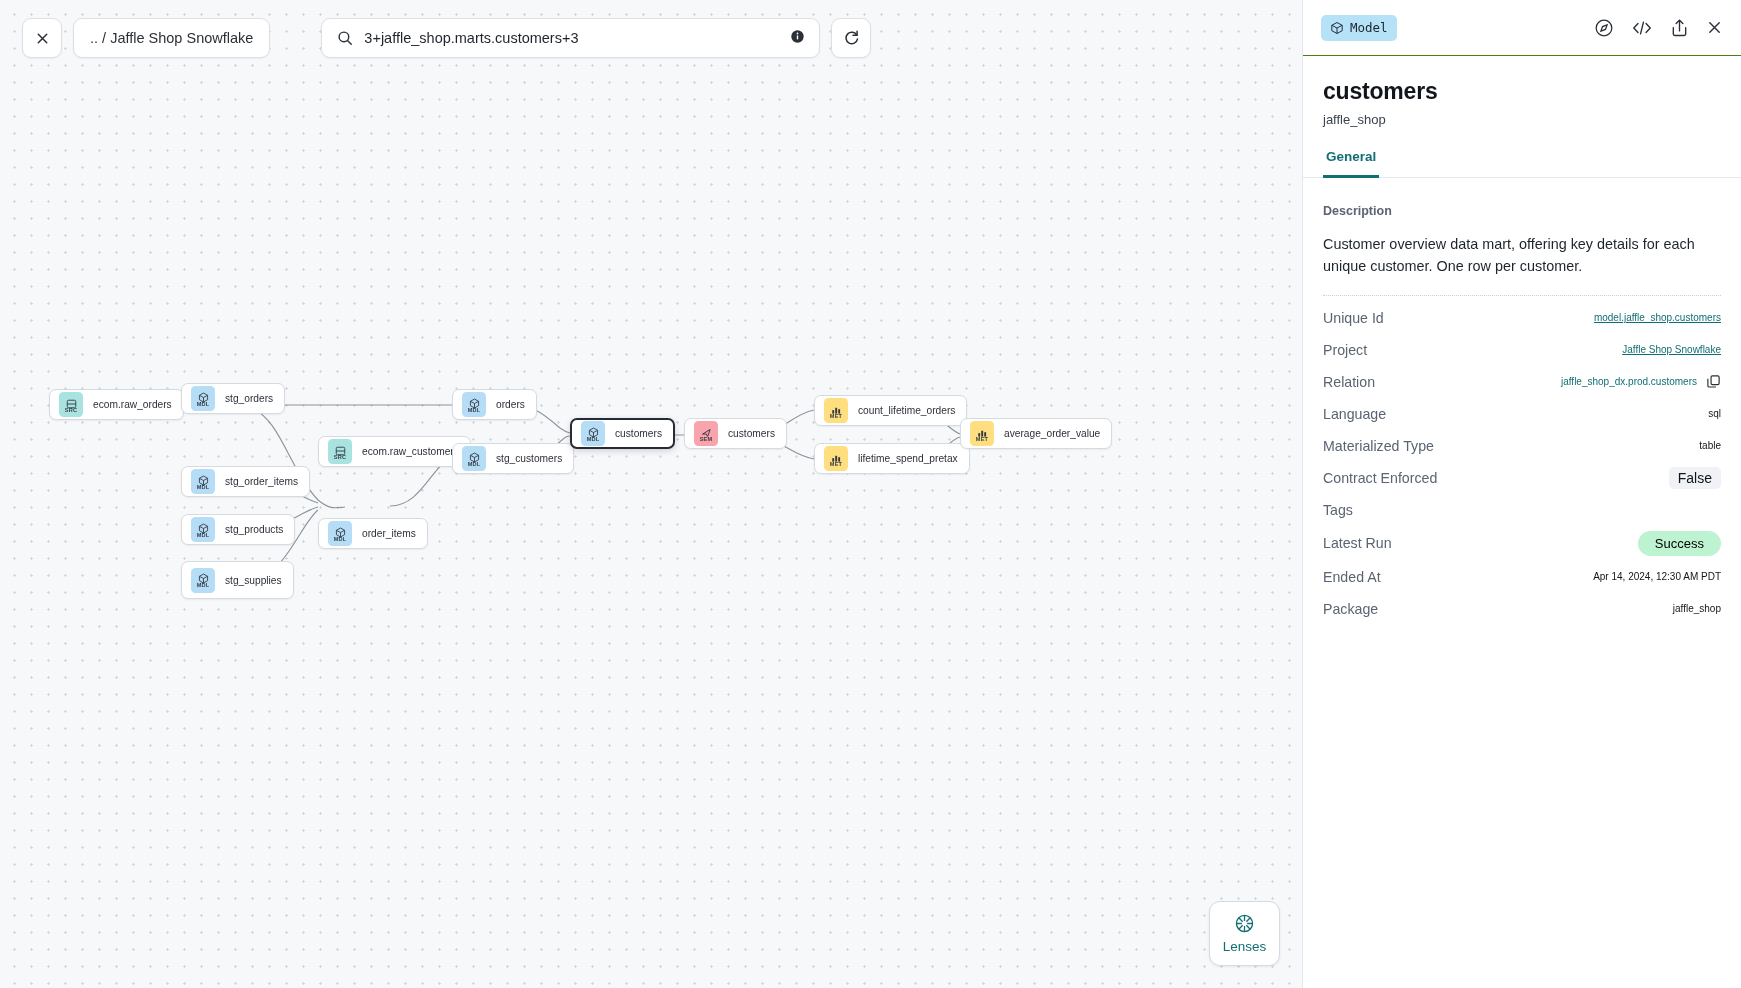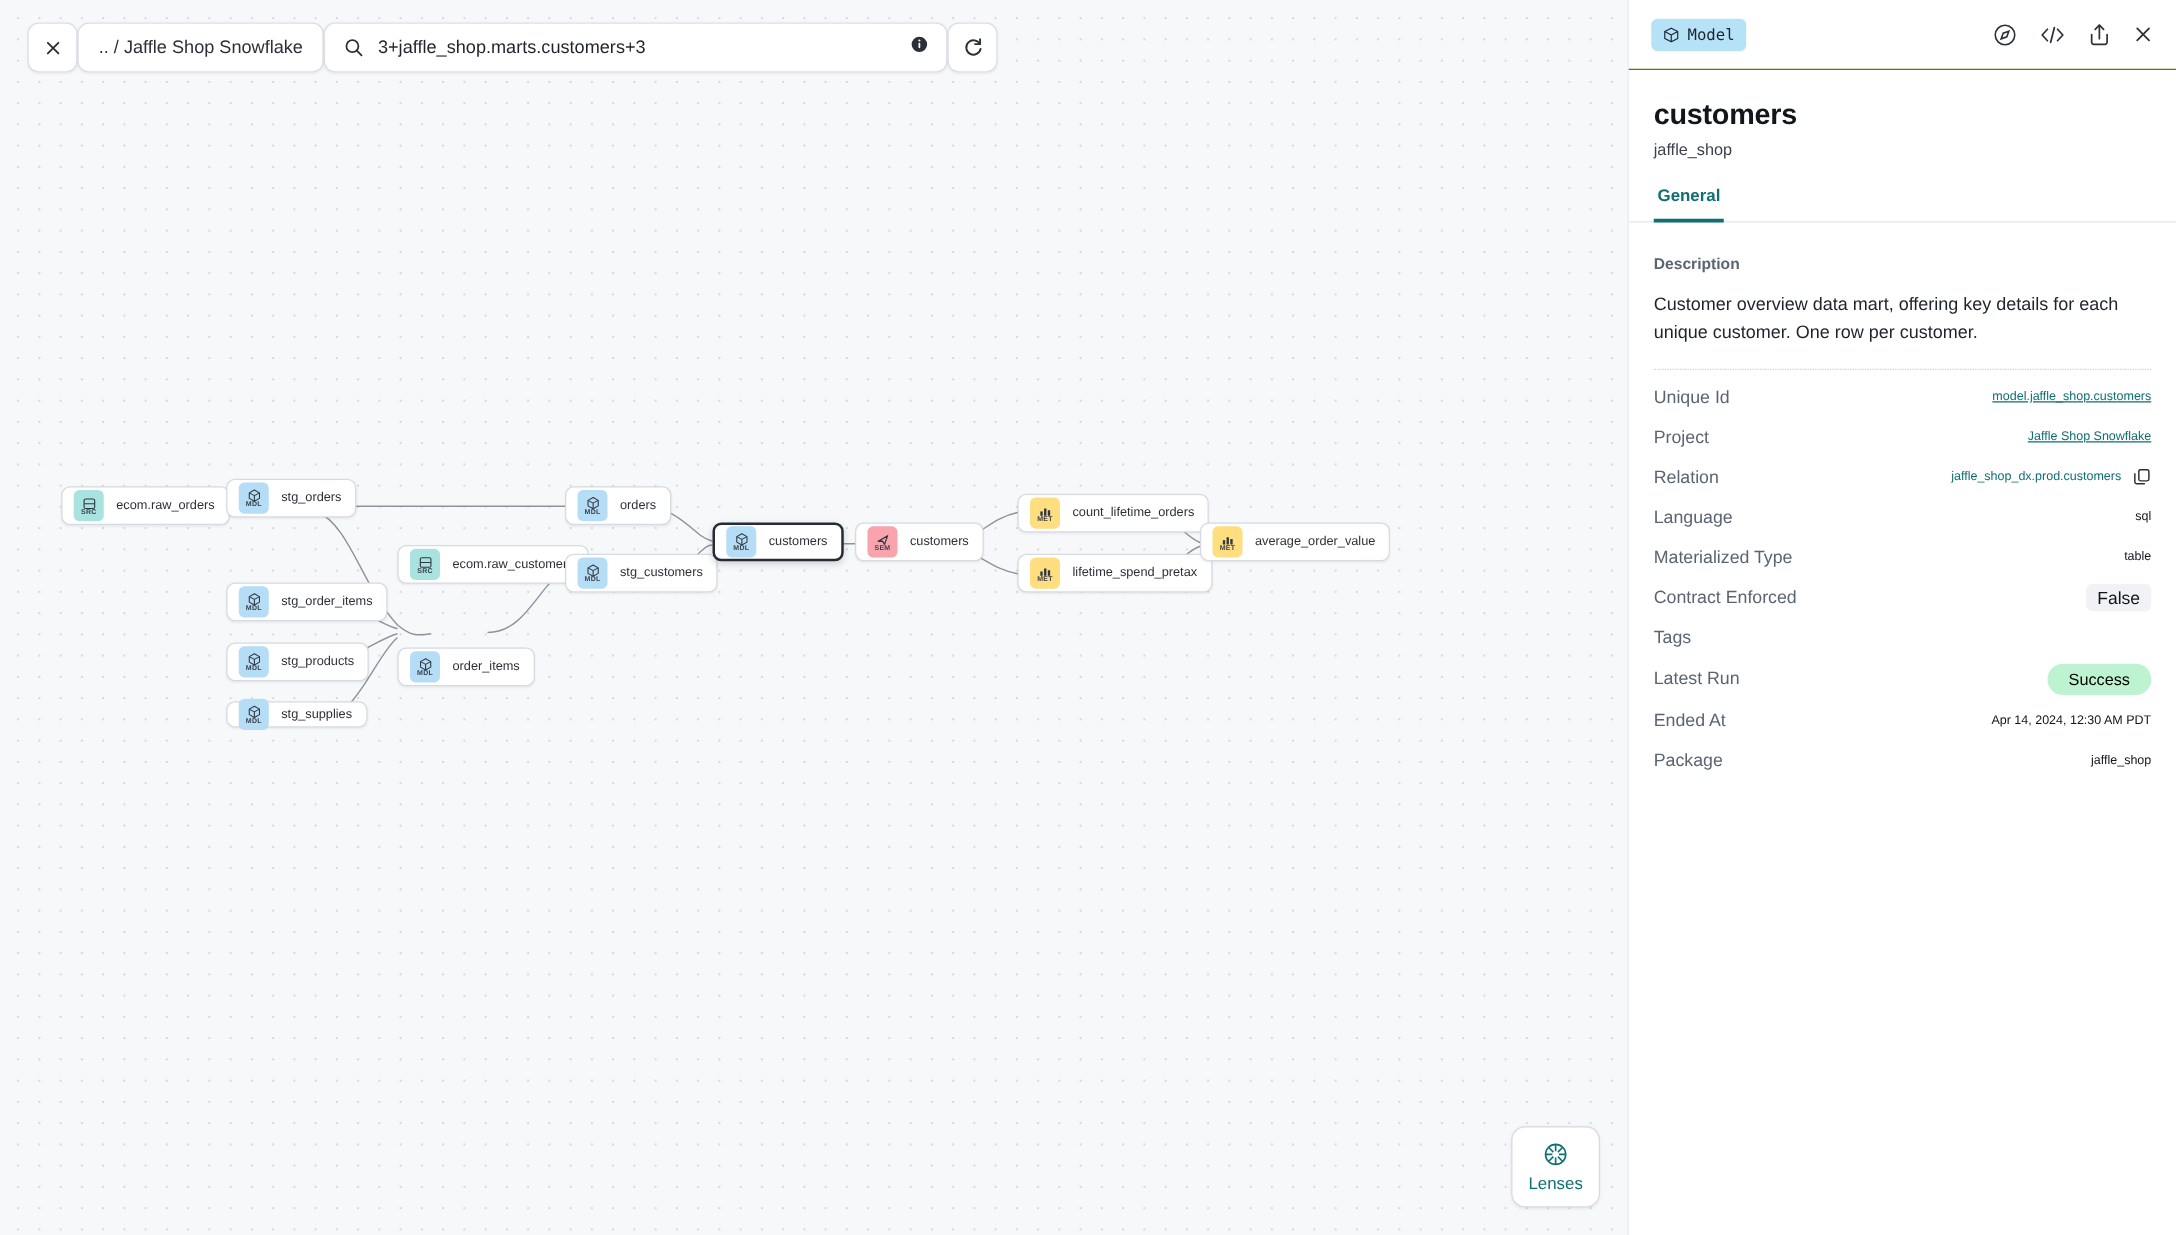--- a/index.html
+++ b/index.html
@@ -19,41 +19,42 @@
     background-color: #f7f8fa;
     background-image: radial-gradient(#d3d7de 1.05px, transparent 1.05px);
     background-size: 17px 17px;
     background-position: 6px 6px;
     overflow: hidden;
   }
 
   
   .toolbar {
     position: absolute; top: 18px; left: 22px;
-    display: flex; align-items: center; 
+    display: flex; align-items: center; gap: 11px;
     z-index: 20;
   }
   .tb-btn {
     background: #ffffff;
     border: 1px solid #dcdfe5;
     border-radius: 9px;
     height: 40px;
     display: flex; align-items: center; justify-content: center;
     color: #2b3038;
     box-shadow: 0 1px 2px rgba(16,24,40,.05);
   }
   .tb-close { width: 40px; }
   .tb-breadcrumb {
     padding: 0 16px;
     font-size: 14.5px; color: #2b3038; white-space: nowrap;
   }
   .tb-search {
     width: 499px; height: 40px;
     display: flex; align-items: center; gap: 11px;
     padding: 0 14px 0 15px;
+    margin-left: 40px;
   }
   .tb-search .sq { flex: 0 0 auto; display: flex; }
   .tb-search .sval {
     flex: 1 1 auto; font-size: 14.5px; color: #1f242c;
     white-space: nowrap; overflow: hidden;
   }
   .tb-refresh { width: 40px; }
 
   
   .node {
@@ -261,21 +262,21 @@
         <div class="node" style="left: 181px; top: 514px; height: 31px;">
           <span class="badge mdl">
             <span class="glyph"><svg width="11" height="11" viewBox="0 0 14 14" fill="none" stroke="#2f3741" stroke-width="1.1" stroke-linejoin="round">
                 <path d="M7 1.3 L12.2 4.2 V9.8 L7 12.7 L1.8 9.8 V4.2 Z"></path>
                 <path d="M1.8 4.2 L7 7 L12.2 4.2 M7 7 V12.7"></path>
               </svg></span>
             <span class="btxt">MDL</span>
           </span>
           <span class="nlabel">stg_products</span>
         </div>
-        <div class="node" style="left: 181px; top: 561px; height: 21px;">
+        <div class="node" style="left: 181px; top: 561px; height: 38px;">
           <span class="badge mdl">
             <span class="glyph"><svg width="11" height="11" viewBox="0 0 14 14" fill="none" stroke="#2f3741" stroke-width="1.1" stroke-linejoin="round">
                 <path d="M7 1.3 L12.2 4.2 V9.8 L7 12.7 L1.8 9.8 V4.2 Z"></path>
                 <path d="M1.8 4.2 L7 7 L12.2 4.2 M7 7 V12.7"></path>
               </svg></span>
             <span class="btxt">MDL</span>
           </span>
           <span class="nlabel">stg_supplies</span>
         </div>
         <div class="node" style="left: 318px; top: 436px; height: 31px;">

